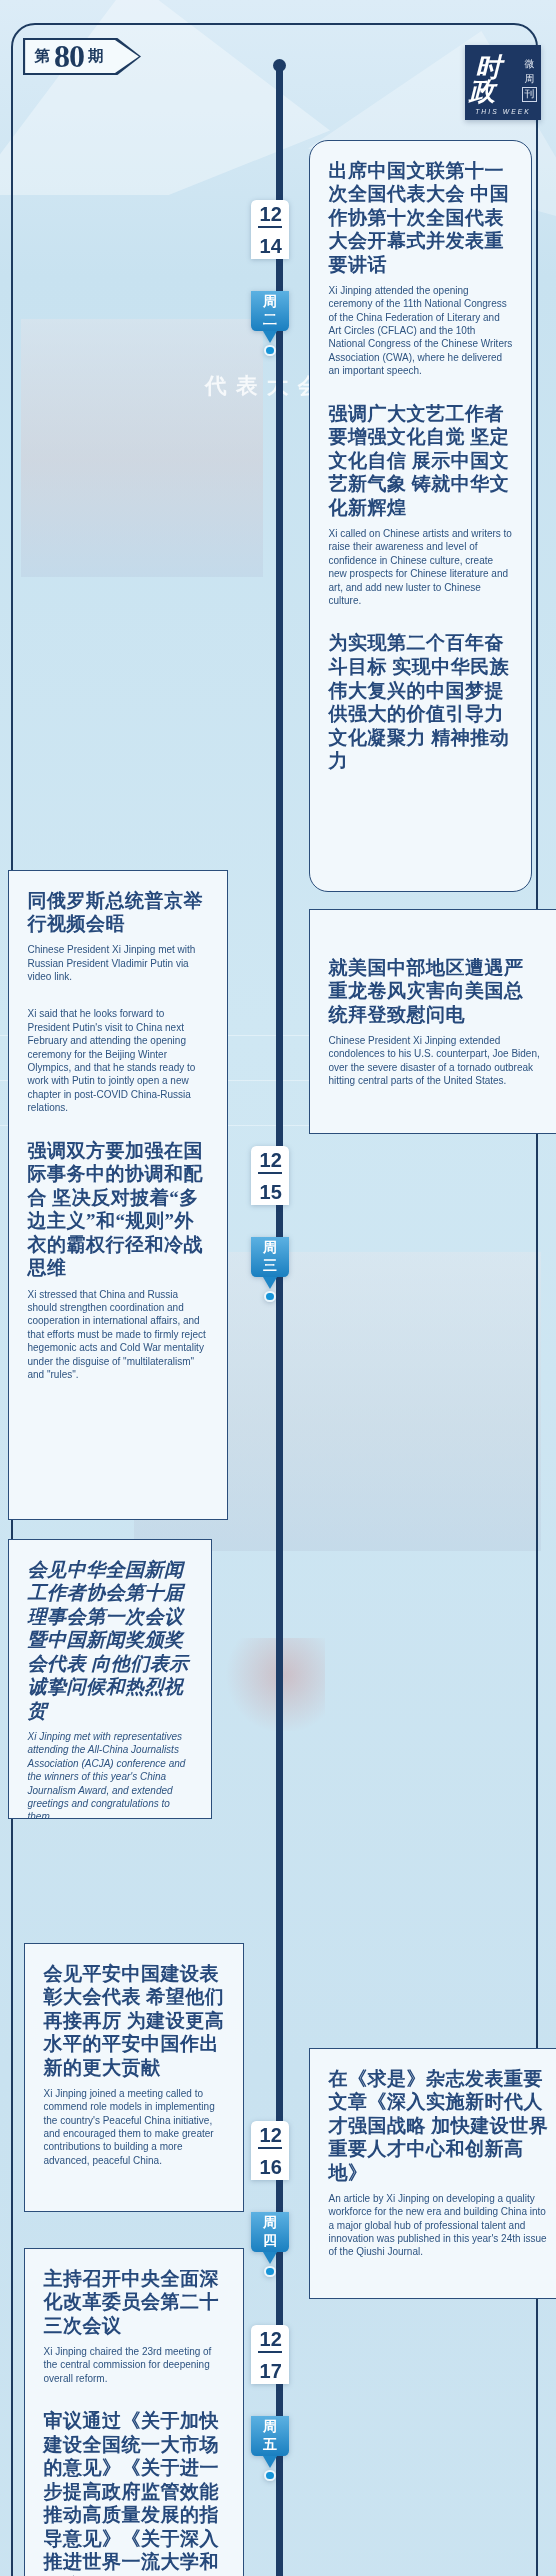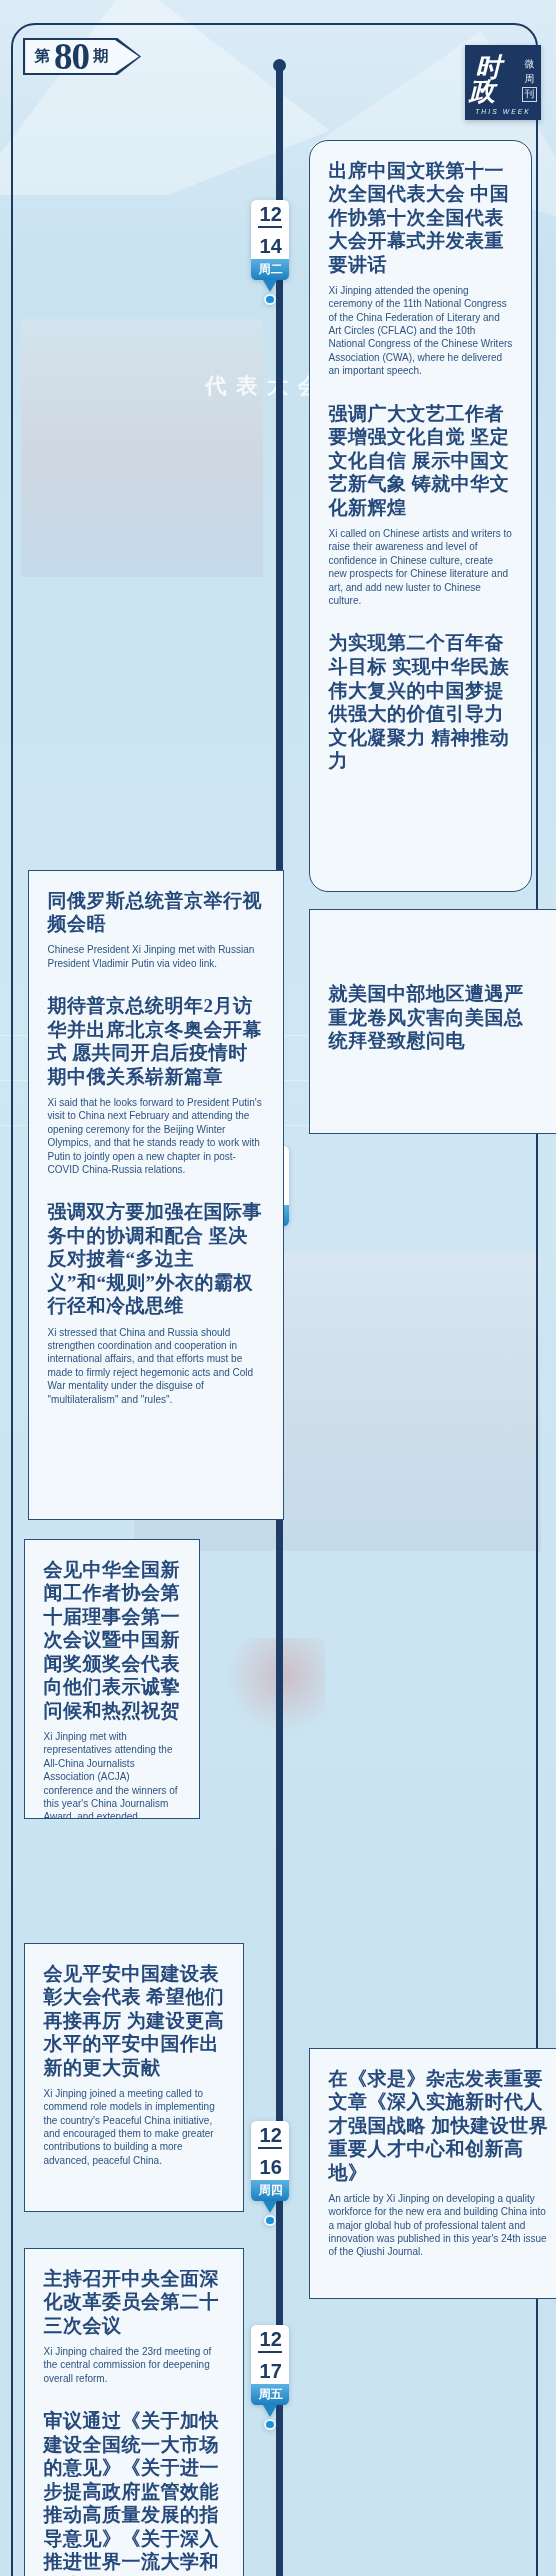--- a/index.html
+++ b/index.html
@@ -24,21 +24,21 @@
   .frame { position:absolute; left:11.3px; top:23px; width:527px; height:3408px;
     border:2.6px solid #1d3a5f; border-radius:24px; }
 
   .badge-outer { position:absolute; left:23px; top:38px; width:118px; height:37px; background:#1d3a5f;
     clip-path:polygon(0 0,80% 0,100% 50%,80% 100%,0 100%); }
   .badge-inner { position:absolute; inset:2.1px; background:#f4fafd;
     clip-path:polygon(0 0,79% 0,100% 50%,79% 100%,0 100%);
     display:flex; align-items:center; justify-content:flex-start; padding-left:9.3px; gap:4.1px;
     color:#1d3a5f; font-family:"Liberation Serif","DejaVu Serif",serif; }
   .badge-inner .small { font-size:15.5px; font-weight:700; }
-  .badge-inner .big { font-size:37px; font-weight:700; letter-spacing:-1px; }
+  .badge-inner .big { font-size:32px; font-weight:700; letter-spacing:-1px; }
 
   .brand { position:absolute; left:465px; top:45px; width:76px; height:75px; background:#1d3763;
     box-shadow:0 2.1px 5.2px rgba(20,45,80,.25); }
   .brand .lg1 { position:absolute; left:10.3px; top:5.2px; font-size:26px; font-weight:700; color:#fff;
     font-family:"Liberation Serif","DejaVu Serif",serif; font-style:italic; }
   .brand .lg2 { position:absolute; left:4.1px; top:29px; font-size:26px; font-weight:700; color:#fff;
     font-family:"Liberation Serif","DejaVu Serif",serif; font-style:italic; }
   .brand .col { position:absolute; right:4.1px; top:13.4px; display:flex; flex-direction:column; gap:1.5px;
     align-items:center; color:#e9eef6; font-size:9.8px; font-family:"Liberation Serif",serif; }
   .brand .col .boxed { border:0.5px solid #cfd8ea; padding:0 1.5px; }
@@ -49,38 +49,38 @@
     color:rgba(255,255,255,.8); font-weight:700; font-family:"Liberation Serif",serif; white-space:nowrap; }
 
   .tl-bar { position:absolute; left:276px; top:65px; width:7.2px; height:3108px; background:#1d3c66; }
   .tl-topdot { position:absolute; left:273px; top:59px; width:13.4px; height:13.4px; border-radius:50%; background:#1d3c66; }
 
   .marker { position:absolute; left:251px; width:38px; filter:drop-shadow(0 1.5px 2.6px rgba(25,55,95,.25)); }
   .m-white { background:#ffffff; border-radius:5.2px 5.2px 0 0; padding:3.6px 7.2px 2.6px; text-align:right;
     color:#1d3c66; font-weight:700; }
   .m-mon { display:block; font-size:20px; line-height:1.04; border-bottom:2.1px solid #1d3c66; padding-bottom:1.5px; }
   .m-day { display:block; font-size:20px; line-height:1.04; padding-top:8px; }
-  .m-band { background:linear-gradient(180deg,#5cb1e2,#1a7fc0); color:#fff; font-size:12px; font-weight:700;
-    text-align:right; padding:1.5px 6.2px 2.6px; border-radius:0 0 5.2px 5.2px; }
+  .m-band { background:linear-gradient(180deg,#5cb1e2,#1a7fc0); color:#fff; font-size:14px; font-weight:700;
+    text-align:center; padding:1.5px 6.2px 2.6px; border-radius:0 0 5.2px 5.2px;margin-top:32px; }
   .m-pointer { width:0; height:0; margin:0 auto; border-left:7.7px solid transparent;
     border-right:7.7px solid transparent; border-top:12.4px solid #1f86c6; }
   .m-dot { width:11.3px; height:11.3px; border-radius:50%; background:#1694d8; border:2.1px solid #ecf6fc; margin:1.5px auto 0; }
   .mk1 { top:200px; } .mk2 { top:1146px; } .mk3 { top:2121px; } .mk4 { top:2325px; }
 
   .card { position:absolute; background:#f2f8fc; border:1px solid #2b4e7b; padding:17.5px 18.5px;
     display:flex; flex-direction:column; overflow:hidden; }
   .zh { font-family:"Liberation Serif","DejaVu Serif",serif; font-size:19px; line-height:1.24;
     color:#26497b; font-weight:700; letter-spacing:0.5px; margin-bottom:7.7px; }
   .en { font-size:10px; line-height:1.34; color:#2d5380; margin-bottom:24px; }
   .en:last-child { margin-bottom:0; }
   .cr1 { left:309px; top:140px;  width:223px; height:752px;border-radius:19px; }
   .cr2 { left:309px; top:909px; width:253px; height:225px;justify-content:center; }
   .cr3 { left:309px; top:2048px; width:264px; height:251px; }
-  .cl1 { left:28px;  top:870px; width:256px; height:650px; }
-  .cl2 { left:24px;  top:1539px; width:176px; height:280px; }
+  .cl1 { left:8px;  top:870px; width:220px; height:650px; }
+  .cl2 { left:8px;  top:1539px; width:204px; height:280px;font-style:italic; }
   .cl3 { left:24px;  top:1943px; width:220px; height:269px; }
   .cl4 { left:24px;  top:2248px; width:220px; height:854px; }
 </style>
 </head>
 <body>
 
 <div class="canvas">
 
   <div class="bg-grid"></div>
   <div class="bg-tri1"></div>
@@ -159,31 +159,31 @@
     <p class="zh">出席中国文联第十一次全国代表大会 中国作协第十次全国代表大会开幕式并发表重要讲话</p>
     <p class="en">Xi Jinping attended the opening ceremony of the 11th National Congress of the China Federation of Literary and Art Circles (CFLAC) and the 10th National Congress of the Chinese Writers Association (CWA), where he delivered an important speech.</p>
     <p class="zh">强调广大文艺工作者要增强文化自觉 坚定文化自信 展示中国文艺新气象 铸就中华文化新辉煌</p>
     <p class="en">Xi called on Chinese artists and writers to raise their awareness and level of confidence in Chinese culture, create new prospects for Chinese literature and art, and add new luster to Chinese culture.</p>
     <p class="zh">为实现第二个百年奋斗目标 实现中华民族伟大复兴的中国梦提供强大的价值引导力 文化凝聚力 精神推动力</p>
 
   </div>
 
   <div class="card cr2">
     <p class="zh">就美国中部地区遭遇严重龙卷风灾害向美国总统拜登致慰问电</p>
+    <p class="en">Chinese President Xi Jinping extended condolences to his U.S. counterpart, Joe Biden, over the severe disaster of a tornado outbreak hitting central parts of the United States.</p>
   </div>
 
   <div class="card cr3">
     <p class="zh">在《求是》杂志发表重要文章《深入实施新时代人才强国战略 加快建设世界重要人才中心和创新高地》</p>
     <p class="en">An article by Xi Jinping on developing a quality workforce for the new era and building China into a major global hub of professional talent and innovation was published in this year's 24th issue of the Qiushi Journal.</p>
   </div>
 
   <div class="card cl1">
     <p class="zh">同俄罗斯总统普京举行视频会晤</p>
     <p class="en">Chinese President Xi Jinping met with Russian President Vladimir Putin via video link.</p>
-    <p class="zh">期待普京总统明年2月访华并出席北京冬奥会开幕式 愿共同开启后疫情时期中俄关系崭新篇章</p>
     <p class="en">Xi said that he looks forward to President Putin's visit to China next February and attending the opening ceremony for the Beijing Winter Olympics, and that he stands ready to work with Putin to jointly open a new chapter in post-COVID China-Russia relations.</p>
     <p class="zh">强调双方要加强在国际事务中的协调和配合 坚决反对披着“多边主义”和“规则”外衣的霸权行径和冷战思维</p>
     <p class="en">Xi stressed that China and Russia should strengthen coordination and cooperation in international affairs, and that efforts must be made to firmly reject hegemonic acts and Cold War mentality under the disguise of "multilateralism" and "rules".</p>
   </div>
 
   <div class="card cl2">
     <p class="zh">会见中华全国新闻工作者协会第十届理事会第一次会议暨中国新闻奖颁奖会代表 向他们表示诚挚问候和热烈祝贺</p>
     <p class="en">Xi Jinping met with representatives attending the All-China Journalists Association (ACJA) conference and the winners of this year's China Journalism Award, and extended greetings and congratulations to them.</p>
   </div>
 

